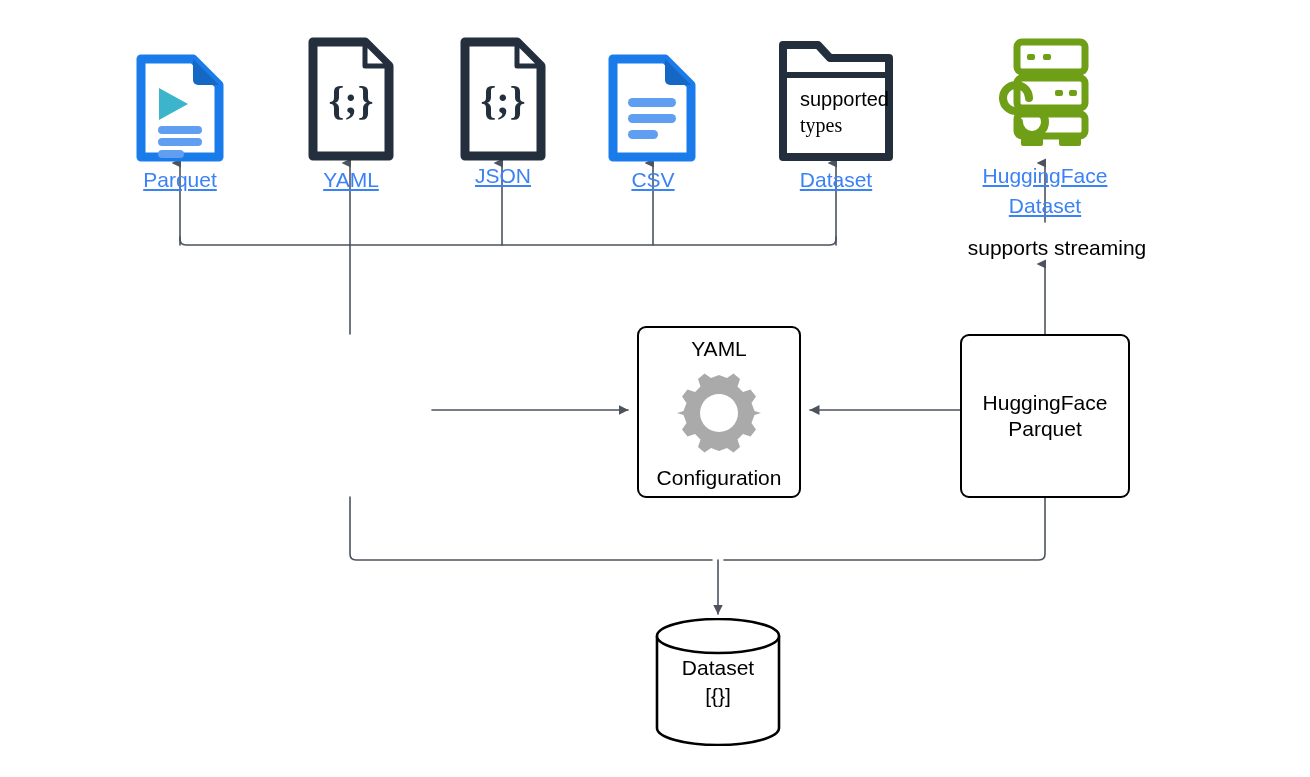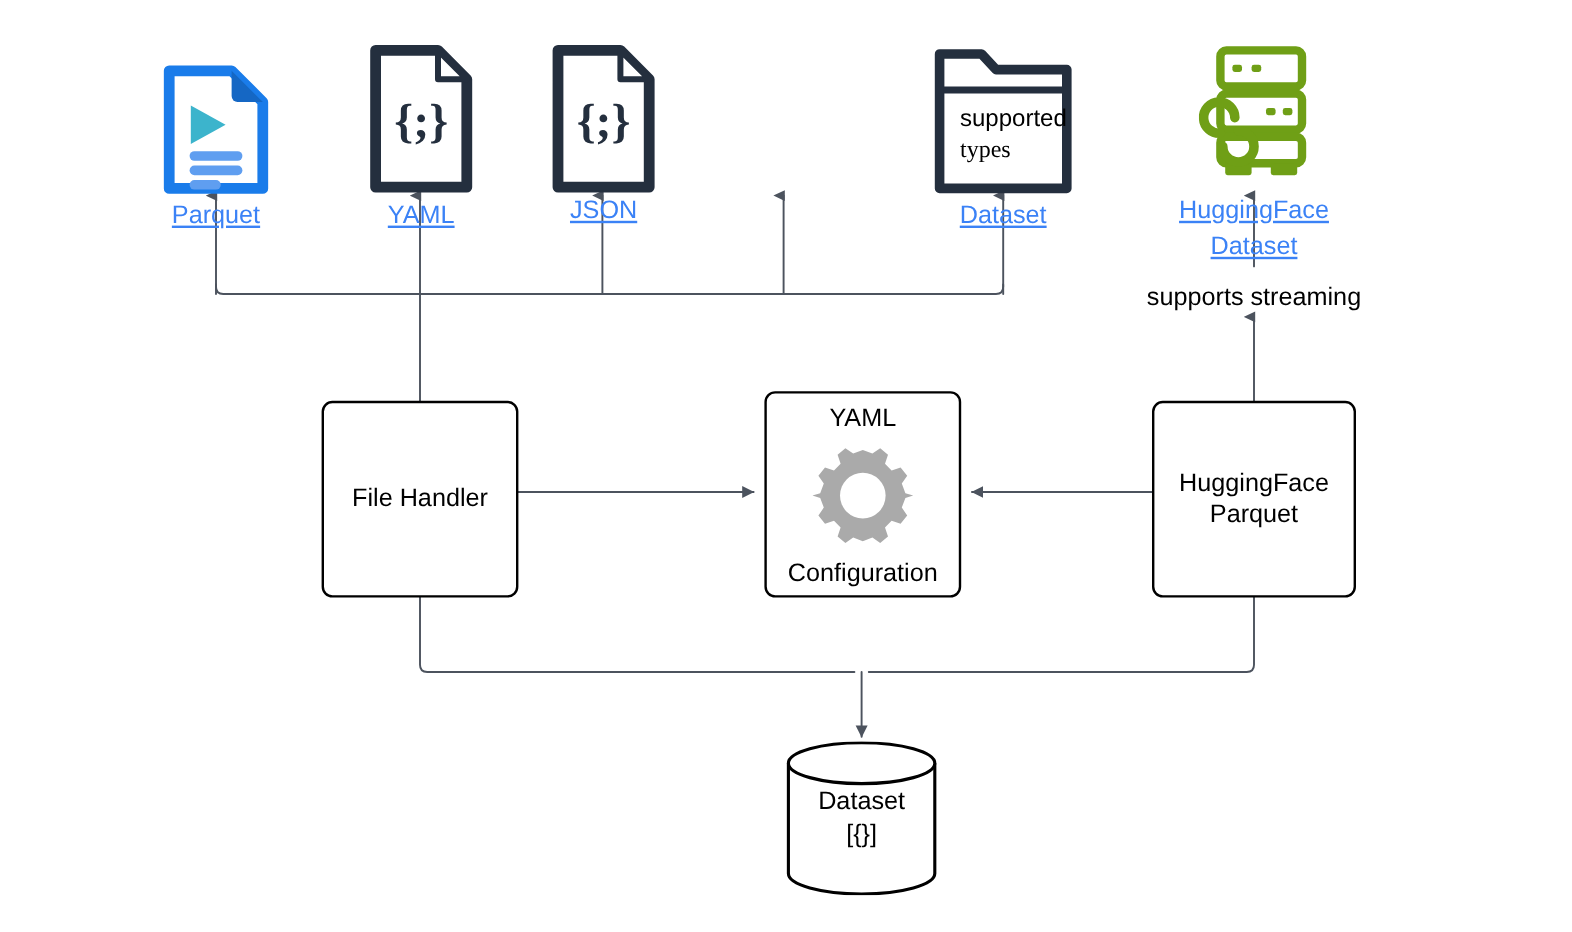--- a/index.html
+++ b/index.html
@@ -89,20 +89,21 @@
     color: #000;
   }
   
   .edgelabel {
     position: absolute;
     white-space: nowrap;
     font-size: 21px;
     line-height: 24px;
     color: #000;
     transform: translateX(-50%);
+    margin-left: 12px;
   }
   
   .folder-text {
     position: absolute;
     left: 22px;
     top: 48px;
     font-size: 20px;
     line-height: 26px;
     color: #000;
     text-align: left;
@@ -181,20 +182,32 @@
     <span class="srcicon">
       <svg width="88" height="126" viewBox="0 0 88 126">
         <path d="M6 6 H58 L82 30 V120 H6 Z" fill="#ffffff" stroke="#242f3e" stroke-width="9" stroke-linejoin="round"></path>
         <path d="M58 6 L82 30 H58 Z" fill="#ffffff" stroke="#242f3e" stroke-width="5" stroke-linejoin="round"></path>
         <text x="44" y="78" text-anchor="middle" font-family="'Liberation Serif', serif" font-size="40" font-weight="bold" fill="#242f3e">{;}</text>
       </svg>
     </span>
     <span class="srclabel" style="top:128px;">JSON</span>
   </div>
 
+  <div class="srcgrp" style="left:608px; top:54px; width:90px; height:150px;">
+    <span class="srcicon">
+      <svg width="90" height="108" viewBox="0 0 90 108">
+        <path d="M5 5 H57 L83 31 V103 H5 Z" fill="#ffffff" stroke="#1a7cea" stroke-width="9" stroke-linejoin="round"></path>
+        <path d="M57 5 L83 31 H62 A5 5 0 0 1 57 26 Z" fill="#1567c4"></path>
+        <rect x="20" y="44" width="48" height="9" rx="4.5" fill="#5f9ef0"></rect>
+        <rect x="20" y="60" width="48" height="9" rx="4.5" fill="#5f9ef0"></rect>
+        <rect x="20" y="76" width="30" height="9" rx="4.5" fill="#5f9ef0"></rect>
+      </svg>
+    </span>
+    <span class="srclabel" style="top:114px;">CSV</span>
+  </div>
 
   <div class="srcgrp" style="left:778px; top:40px; width:116px; height:164px;">
     <span class="srcicon">
       <svg width="116" height="122" viewBox="0 0 116 122">
         <path d="M5 5 H40 L52 18 H111 V117 H5 Z" fill="#ffffff" stroke="#242f3e" stroke-width="8" stroke-linejoin="round"></path>
         <path d="M8 35 H108" stroke="#242f3e" stroke-width="6"></path>
       </svg>
     </span>
     <span class="folder-text" style="top:46px;">supported</span>
     <span class="folder-text" style="top:72px;font-family:Liberation Serif, serif;">types</span>
@@ -219,23 +232,20 @@
         </g>
         <path d="M30 62 A13 13 0 1 0 18 75 M20 86 A13 13 0 1 0 33 73" fill="none" stroke="#6f9f16" stroke-width="8" stroke-linecap="round"></path>
       </svg>
     </span>
     <span class="srclabel" style="top:128px;">HuggingFace</span>
     <span class="srclabel" style="top:158px;">Dataset</span>
   </div>
 
   <div class="edgelabel" style="left:1045px; top:236px;">supports streaming</div>
 
-  <div class="procbox" style="left:268px; top:334px; width:164px; height:164px;">
-    <span class="boxlabel">File Handler</span>
-  </div>
 
   <div class="procbox" id="yaml-box" style="left:637px; top:326px; width:164px; height:172px;">
     <span class="yaml-top">YAML</span>
     <span class="gear-wrap">
       <svg width="84" height="84" viewBox="0 0 84 84">
         <path d="M42 4
                  L50 7 L56.5 2.5 L63 8 L60.5 15.5 L66 21 L73.5 18.5 L79 25.5
                  L74.5 32 L77.5 40 L84 42 L77.5 44 L74.5 52 L79 58.5 L73.5 65.5
                  L66 63 L60.5 68.5 L63 76 L56.5 81.5 L50 77 L42 80 L34 77
                  L27.5 81.5 L21 76 L23.5 68.5 L18 63 L10.5 65.5 L5 58.5

